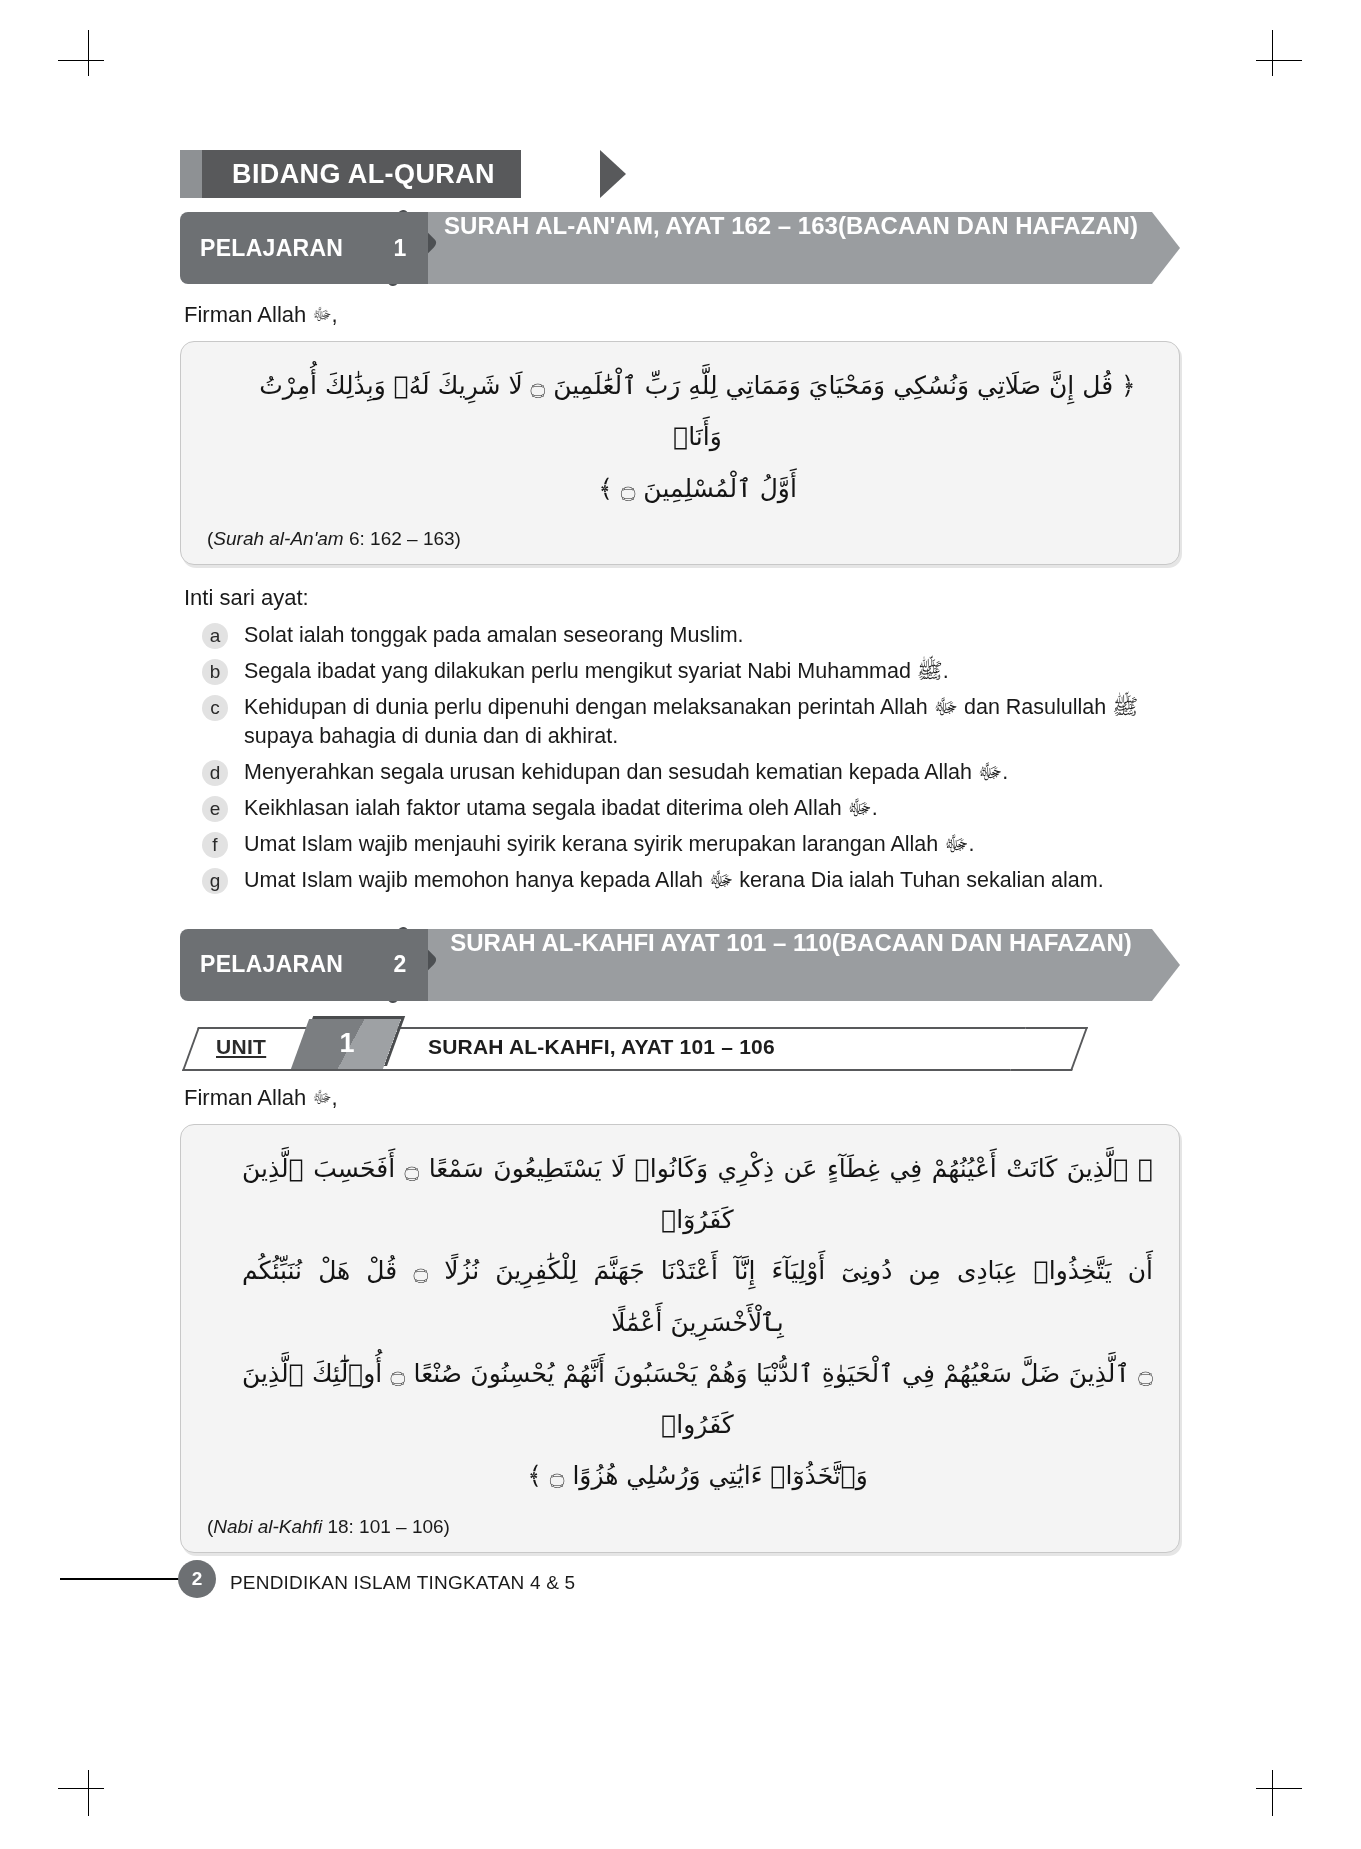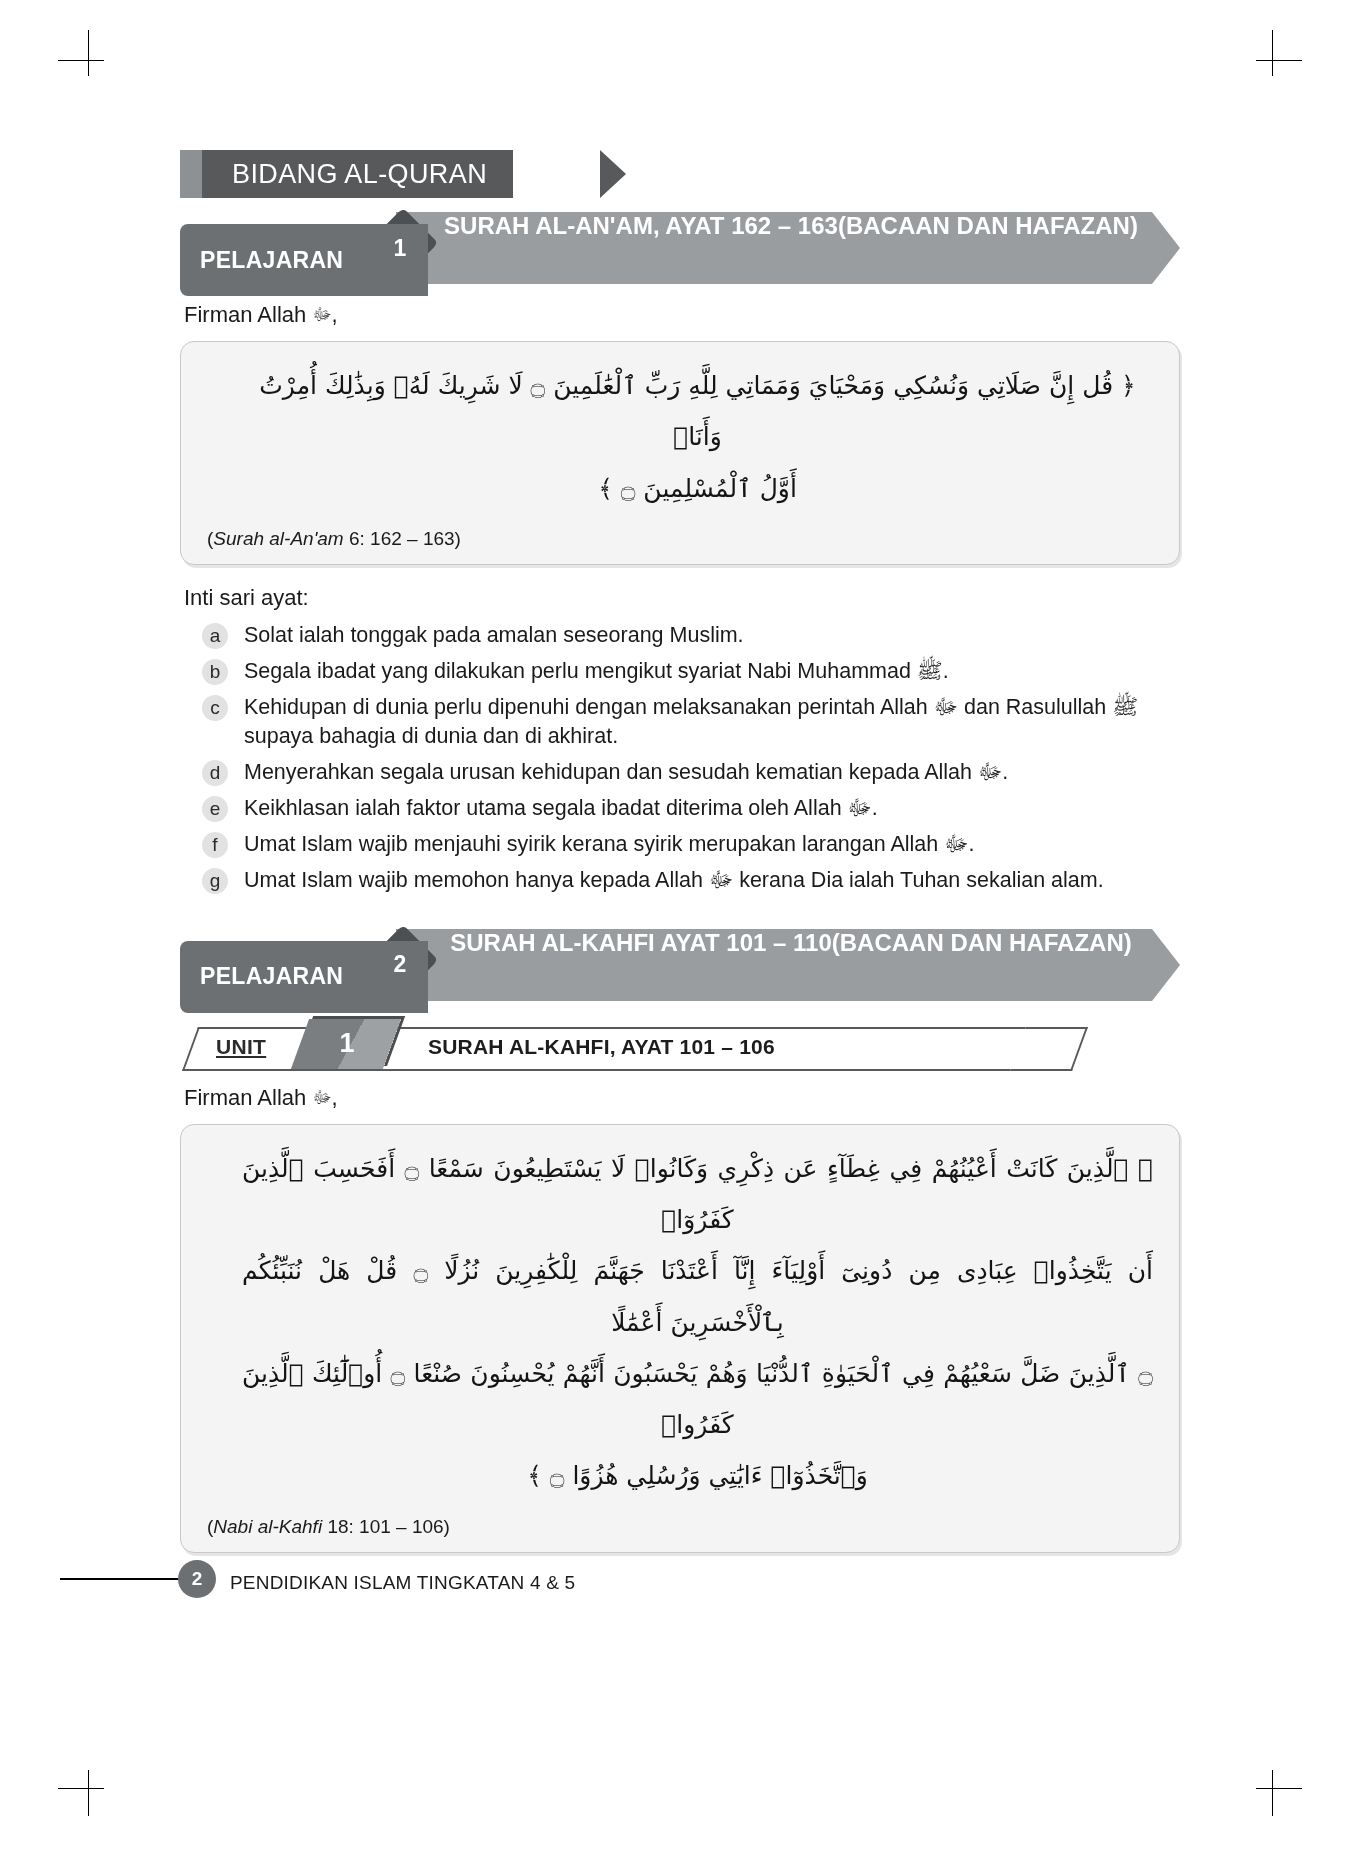--- a/index.html
+++ b/index.html
@@ -27,21 +27,21 @@
   
   .bidang-wrap{position:relative;height:48px;margin-bottom:14px;}
   .bidang-stub{
     position:absolute;left:0;top:0;width:22px;height:48px;background:#8e9194;
   }
   .bidang-bar{
     position:absolute;left:22px;top:0;height:48px;
     background:#58595b;
     padding:0 26px 0 30px;
     display:flex;align-items:center;
-    color:#fff;font-size:27px;font-weight:normal;letter-spacing:.4px;
+    color:#fff;font-size:27px;font-weight:bold;letter-spacing:.4px;
     white-space:nowrap;
   }
   .bidang-tail{
     position:absolute;top:0;height:0;width:0;
     border-left:26px solid #58595b;
     border-top:24px solid transparent;
     border-bottom:24px solid transparent;
   }
 
   
@@ -60,21 +60,20 @@
     border-bottom:36px solid transparent;
   }
   .pel-left{
     position:absolute;left:0;top:0;width:228px;height:72px;
     background:#6d7073;
     border-radius:8px 0 0 8px;
     display:flex;align-items:center;
     padding-left:20px;
     color:#fff;font-size:23px;font-weight:bold;letter-spacing:.3px;
     z-index:3;
-    margin-top:12px;
   }
   .pel-diamond{
     position:absolute;left:186px;top:4px;width:64px;height:64px;
     background:#4d5053;
     transform:rotate(45deg) scale(.78,1.0);
     border-radius:6px;
     z-index:2;
   }
   .pel-num{
     position:absolute;left:196px;top:0;width:48px;height:72px;

